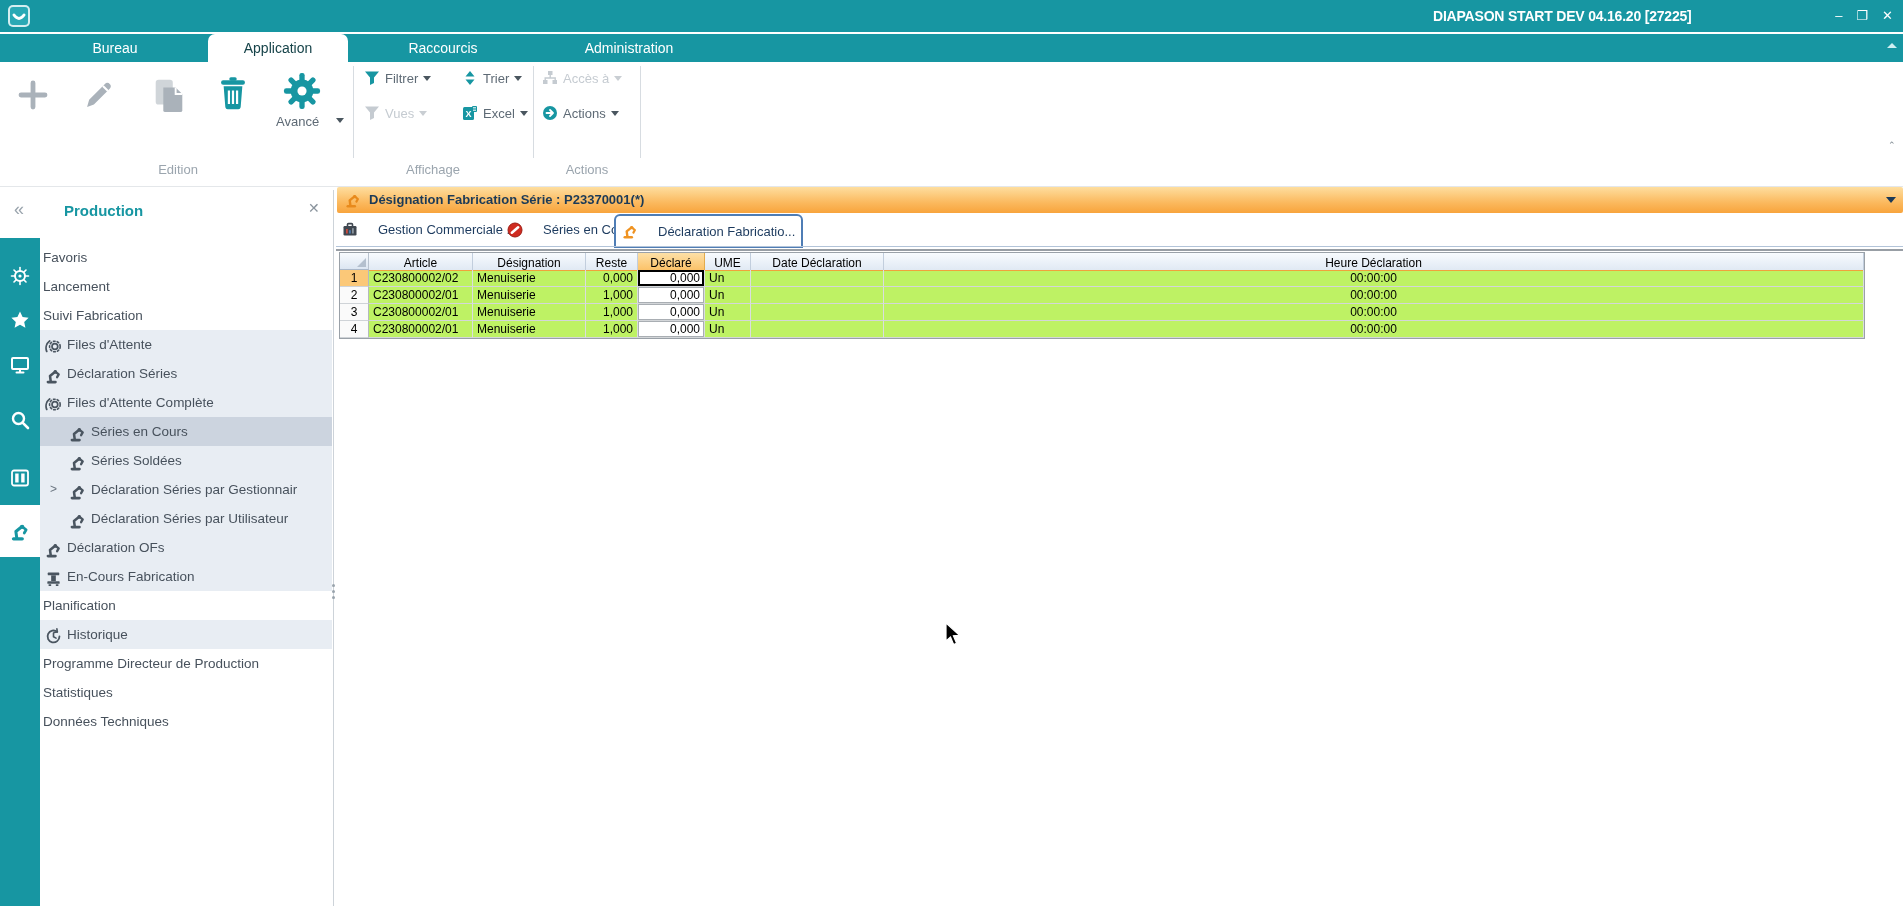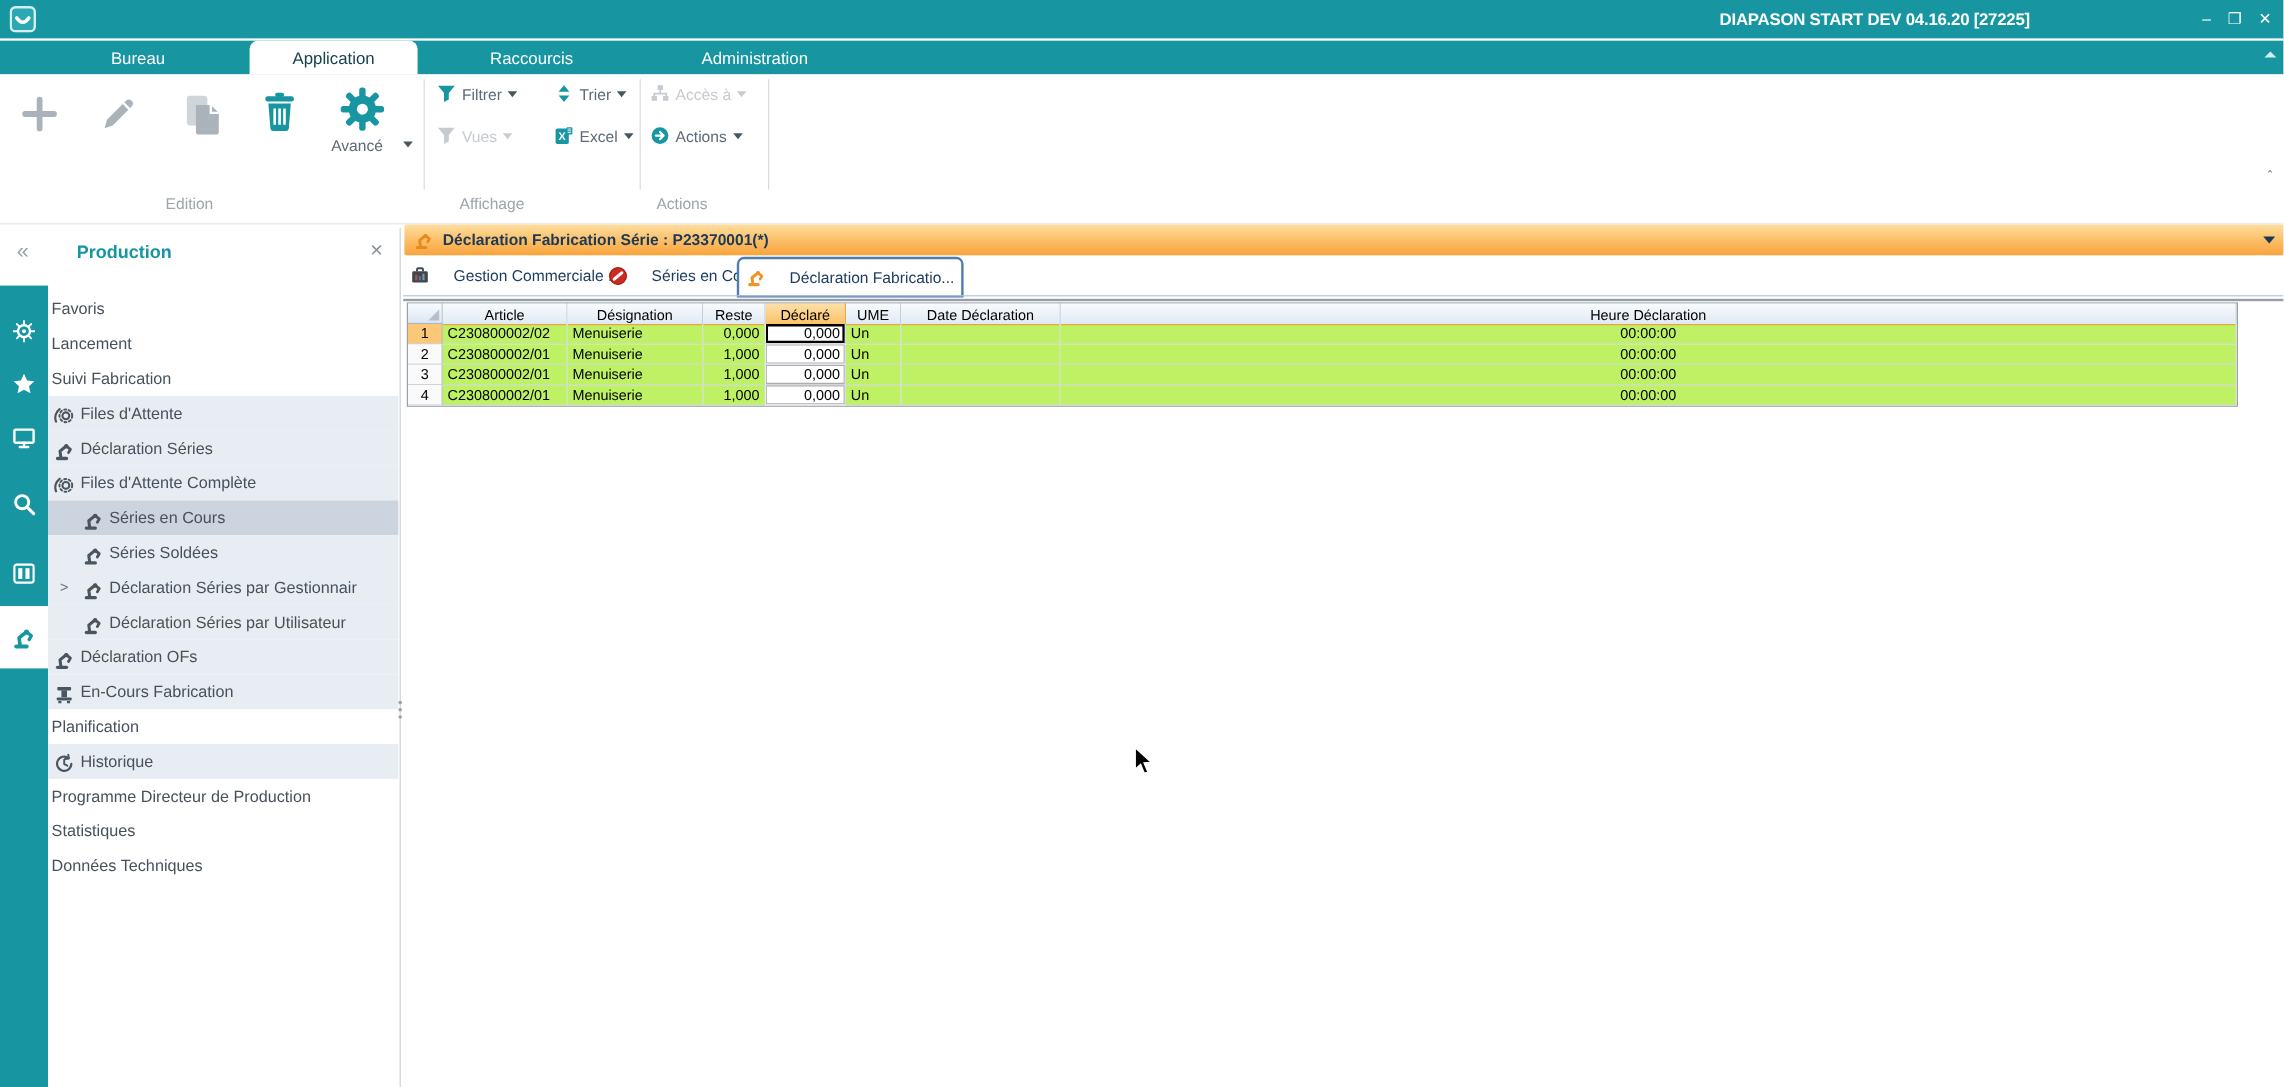--- a/index.html
+++ b/index.html
@@ -16,21 +16,21 @@
 
   
   .tabstrip{position:absolute;left:0;top:34px;width:1903px;height:28px;background:#1796a2;}
   .mtab{position:absolute;top:0;height:28px;line-height:28px;text-align:center;color:#fff;font-weight:normal;font-size:14px;cursor:default;}
   .mtab.active{background:#fff;border-radius:7px 7px 0 0;color:#164349;height:28px;}
   .strip-caret{position:absolute;right:6px;top:9px;width:0;height:0;border-left:5px solid transparent;border-right:5px solid transparent;border-bottom:5px solid #cfeff2;}
 
   
   .ribbon{position:absolute;left:0;top:62px;width:1903px;height:124px;background:#fff;border-bottom:1px solid #e4e7ea;}
   .rsep{position:absolute;top:4px;width:1px;height:92px;background:#d7dce1;}
-  .rlabel{position:absolute;top:100px;font-size:13px;color:#9ba5ae;}
+  .rlabel{position:absolute;top:100px;font-size:13px;color:#9ba5ae;text-align:center;}
   .rico{position:absolute;color:#aab2ba;}
   .rico.teal{color:#1796a2;}
   .rbtn{position:absolute;display:flex;align-items:center;gap:5px;font-size:13px;color:#5e6a75;height:20px;white-space:nowrap;cursor:default;}
   .rbtn .ic{width:16px;height:16px;display:inline-block;color:#1796a2;}
   .rbtn.disabled{color:#c5cbd1;}
   .rbtn.disabled .ic{color:#c5cbd1;}
   .caret{width:0;height:0;border-left:4px solid transparent;border-right:4px solid transparent;border-top:5px solid #4a565f;display:inline-block;}
   .caret.dis{border-top-color:#c9ced3;}
   .adv-label{position:absolute;left:276px;top:52px;font-size:13px;color:#5e6a75;}
   .adv-caret{position:absolute;left:336px;top:56px;}
@@ -413,21 +413,21 @@
     <i></i>
   </div>
 
 <div class="doc-header">
   <span class="ic"><svg viewBox="0 0 16 16" width="100%" height="100%">
         <path d="M2.8 14.2 h7" stroke="currentColor" fill="none" stroke-linecap="round" stroke-linejoin="round" stroke-width="2.6"></path>
         <path d="M5.4 13.5 L4.7 8.4 L9.6 4.4" stroke="currentColor" fill="none" stroke-linecap="round" stroke-linejoin="round" stroke-width="2.4"></path>
         <path d="M9.6 4.4 L12.9 7 L11.4 9.6" stroke="currentColor" fill="none" stroke-linecap="round" stroke-linejoin="round" stroke-width="2.2"></path>
         <circle cx="9.7" cy="4.6" r="1.7" fill="currentColor"></circle>
       </svg></span>
-  <span class="doc-title">Déclaration Fabrication Série : P23370001(*)</span>
+  <span class="doc-title">Désignation Fabrication Série : P23370001(*)</span>
   <span class="doc-caret"></span>
 </div>
 
 <div class="doc-tabs" id="docTabs">
     <div class="dtab" style="left: 0px;">
     <span class="ic"><svg viewBox="0 0 16 16" width="100%" height="100%">
           <rect x="1.5" y="4" width="13" height="9.5" rx="1.2" fill="#3f4750"></rect>
           <path d="M5.5 4 V2.6 a1 1 0 0 1 1 -1 h3 a1 1 0 0 1 1 1 V4" stroke="#3f4750" stroke-width="1.6" fill="none"></path>
           <rect x="4" y="7" width="1.8" height="4.5" fill="#c94a3d"></rect>
           <rect x="7" y="8.2" width="1.8" height="3.3" fill="#4a7ab0"></rect>

